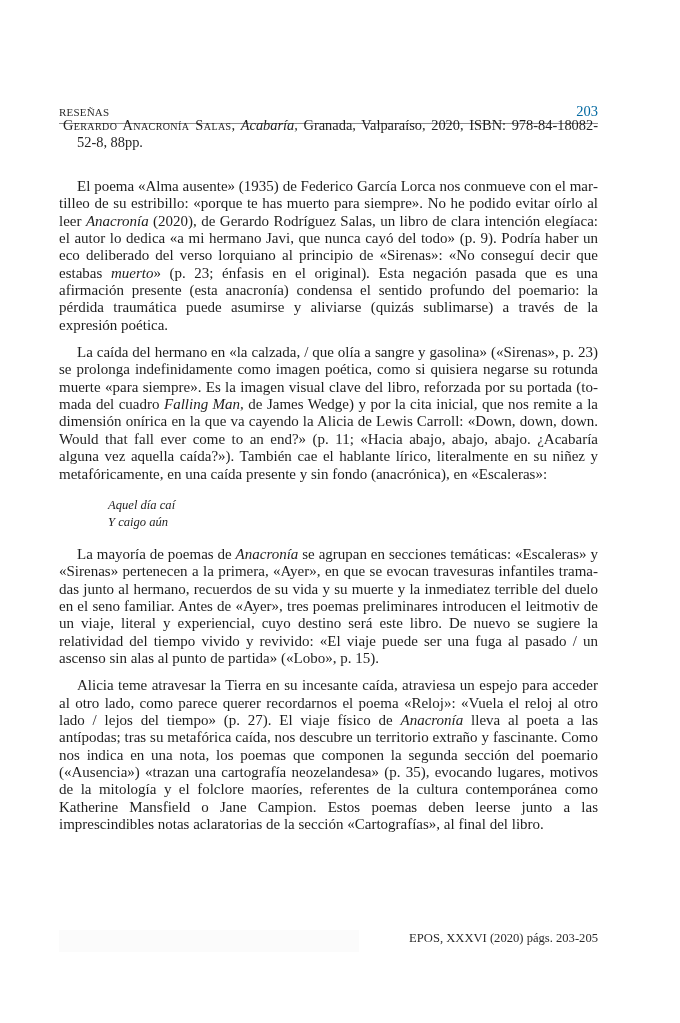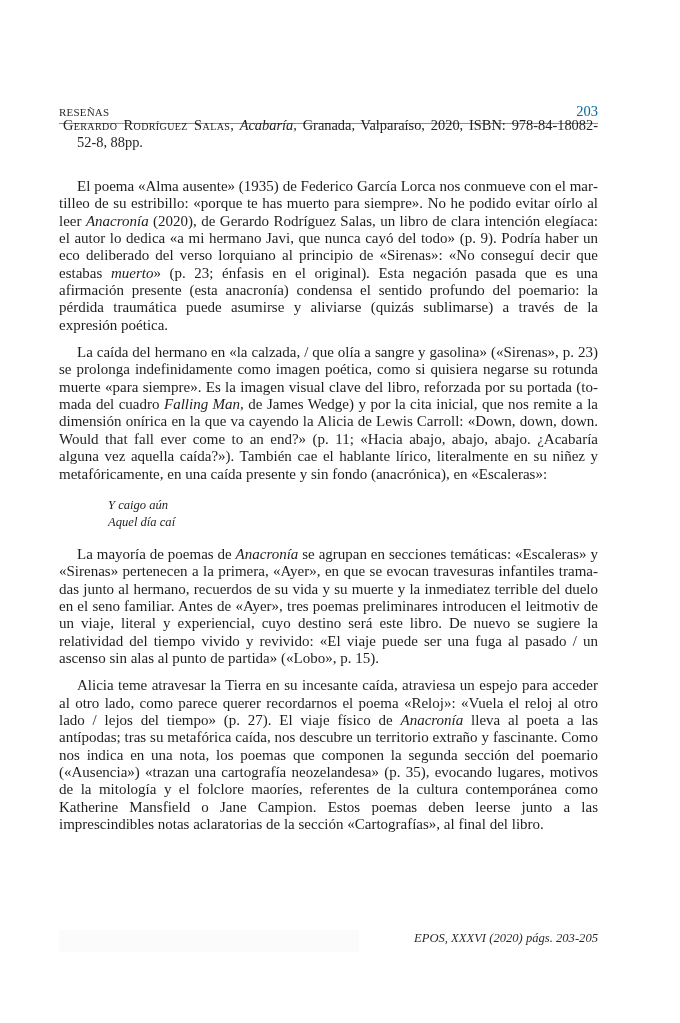--- a/index.html
+++ b/index.html
@@ -81,21 +81,20 @@
       font-size: 12.6px;
       line-height: 17px;
       font-style: italic;
     }
     .poem div { white-space: nowrap; }
     .footer {
       position: absolute;
       top: 931px;
       right: 82px;
       font-size: 12.6px;
-      font-style: italic;
       color: #2a2a2a;
     }
     .footer-band {
       position: absolute;
       left: 59px;
       top: 930px;
       width: 300px;
       height: 22px;
       background: #fbfbfb;
     }
@@ -106,32 +105,32 @@
 <div class="footer-band"></div>
 
 <div class="page">
 
   <div class="running-head">
     <span class="section">RESEÑAS</span>
     <span class="pageno">203</span>
   </div>
 
   <div class="citation">
-    <span class="author">Gerardo Rodríguez Salas</span><span>, </span><em>Acabaría,</em><span> Granada, Valparaíso, 2020, ISBN: 978-84-18082-52-8, 88pp.</span>
+    <span class="author">Gerardo Anacronía Salas</span><span>, </span><em>Acabaría,</em><span> Granada, Valparaíso, 2020, ISBN: 978-84-18082-52-8, 88pp.</span>
   </div>
 
   <div class="body-text">
 
     <p class="para"><span>El poema «Alma ausente» (1935) de Federico García Lorca nos conmueve con el mar­tilleo de su estribillo: «porque te has muerto para siempre». No he podido evitar oírlo al leer </span><em>Anacronía</em><span> (2020), de Gerardo Rodríguez Salas, un libro de clara intención elegíaca: el autor lo dedica «a mi hermano Javi, que nunca cayó del todo» (p. 9). Podría haber un eco deliberado del verso lorquiano al principio de «Sirenas»: «No conseguí decir que estabas </span><em>muerto</em><span>» (p. 23; énfasis en el original). Esta negación pasada que es una afirmación presente (esta anacronía) condensa el sentido profundo del poemario: la pérdida traumática puede asumirse y aliviarse (quizás sublimarse) a través de la expresión poética.</span></p>
 
     <p class="para"><span>La caída del hermano en «la calzada, / que olía a sangre y gasolina» («Sirenas», p. 23) se prolonga indefinidamente como imagen poética, como si quisiera negarse su rotunda muerte «para siempre». Es la imagen visual clave del libro, reforzada por su portada (to­mada del cuadro </span><em>Falling Man</em><span>, de James Wedge) y por la cita inicial, que nos remite a la dimensión onírica en la que va cayendo la Alicia de Lewis Carroll: «Down, down, down. Would that fall ever come to an end?» (p. 11; «Hacia abajo, abajo, abajo. ¿Acabaría alguna vez aquella caída?»). También cae el hablante lírico, literalmente en su niñez y metafórica­mente, en una caída presente y sin fondo (anacrónica), en «Escaleras»:</span></p>
 
     <div class="poem">
+      <div>Aquel día caí</div>
       <div>Y caigo aún</div>
-      <div>Aquel día caí</div>
     </div>
 
     <p class="para"><span>La mayoría de poemas de </span><em>Anacronía</em><span> se agrupan en secciones temáticas: «Escaleras» y «Sirenas» pertenecen a la primera, «Ayer», en que se evocan travesuras infantiles trama­das junto al hermano, recuerdos de su vida y su muerte y la inmediatez terrible del duelo en el seno familiar. Antes de «Ayer», tres poemas preliminares introducen el leitmotiv de un viaje, literal y experiencial, cuyo destino será este libro. De nuevo se sugiere la relatividad del tiempo vivido y revivido: «El viaje puede ser una fuga al pasado / un ascenso sin alas al punto de partida» («Lobo», p. 15).</span></p>
 
     <p class="para"><span>Alicia teme atravesar la Tierra en su incesante caída, atraviesa un espejo para acceder al otro lado, como parece querer recordarnos el poema «Reloj»: «Vuela el reloj al otro lado / lejos del tiempo» (p. 27). El viaje físico de </span><em>Anacronía</em><span> lleva al poeta a las antípodas; tras su metafórica caída, nos descubre un territorio extraño y fascinante. Como nos indica en una nota, los poemas que componen la segunda sección del poemario («Ausencia») «tra­zan una cartografía neozelandesa» (p. 35), evocando lugares, motivos de la mitología y el folclore maoríes, referentes de la cultura contemporánea como Katherine Mansfield o Jane Campion. Estos poemas deben leerse junto a las imprescindibles notas aclaratorias de la sección «Cartografías», al final del libro.</span></p>
 
 
   </div>
 </div>
 

